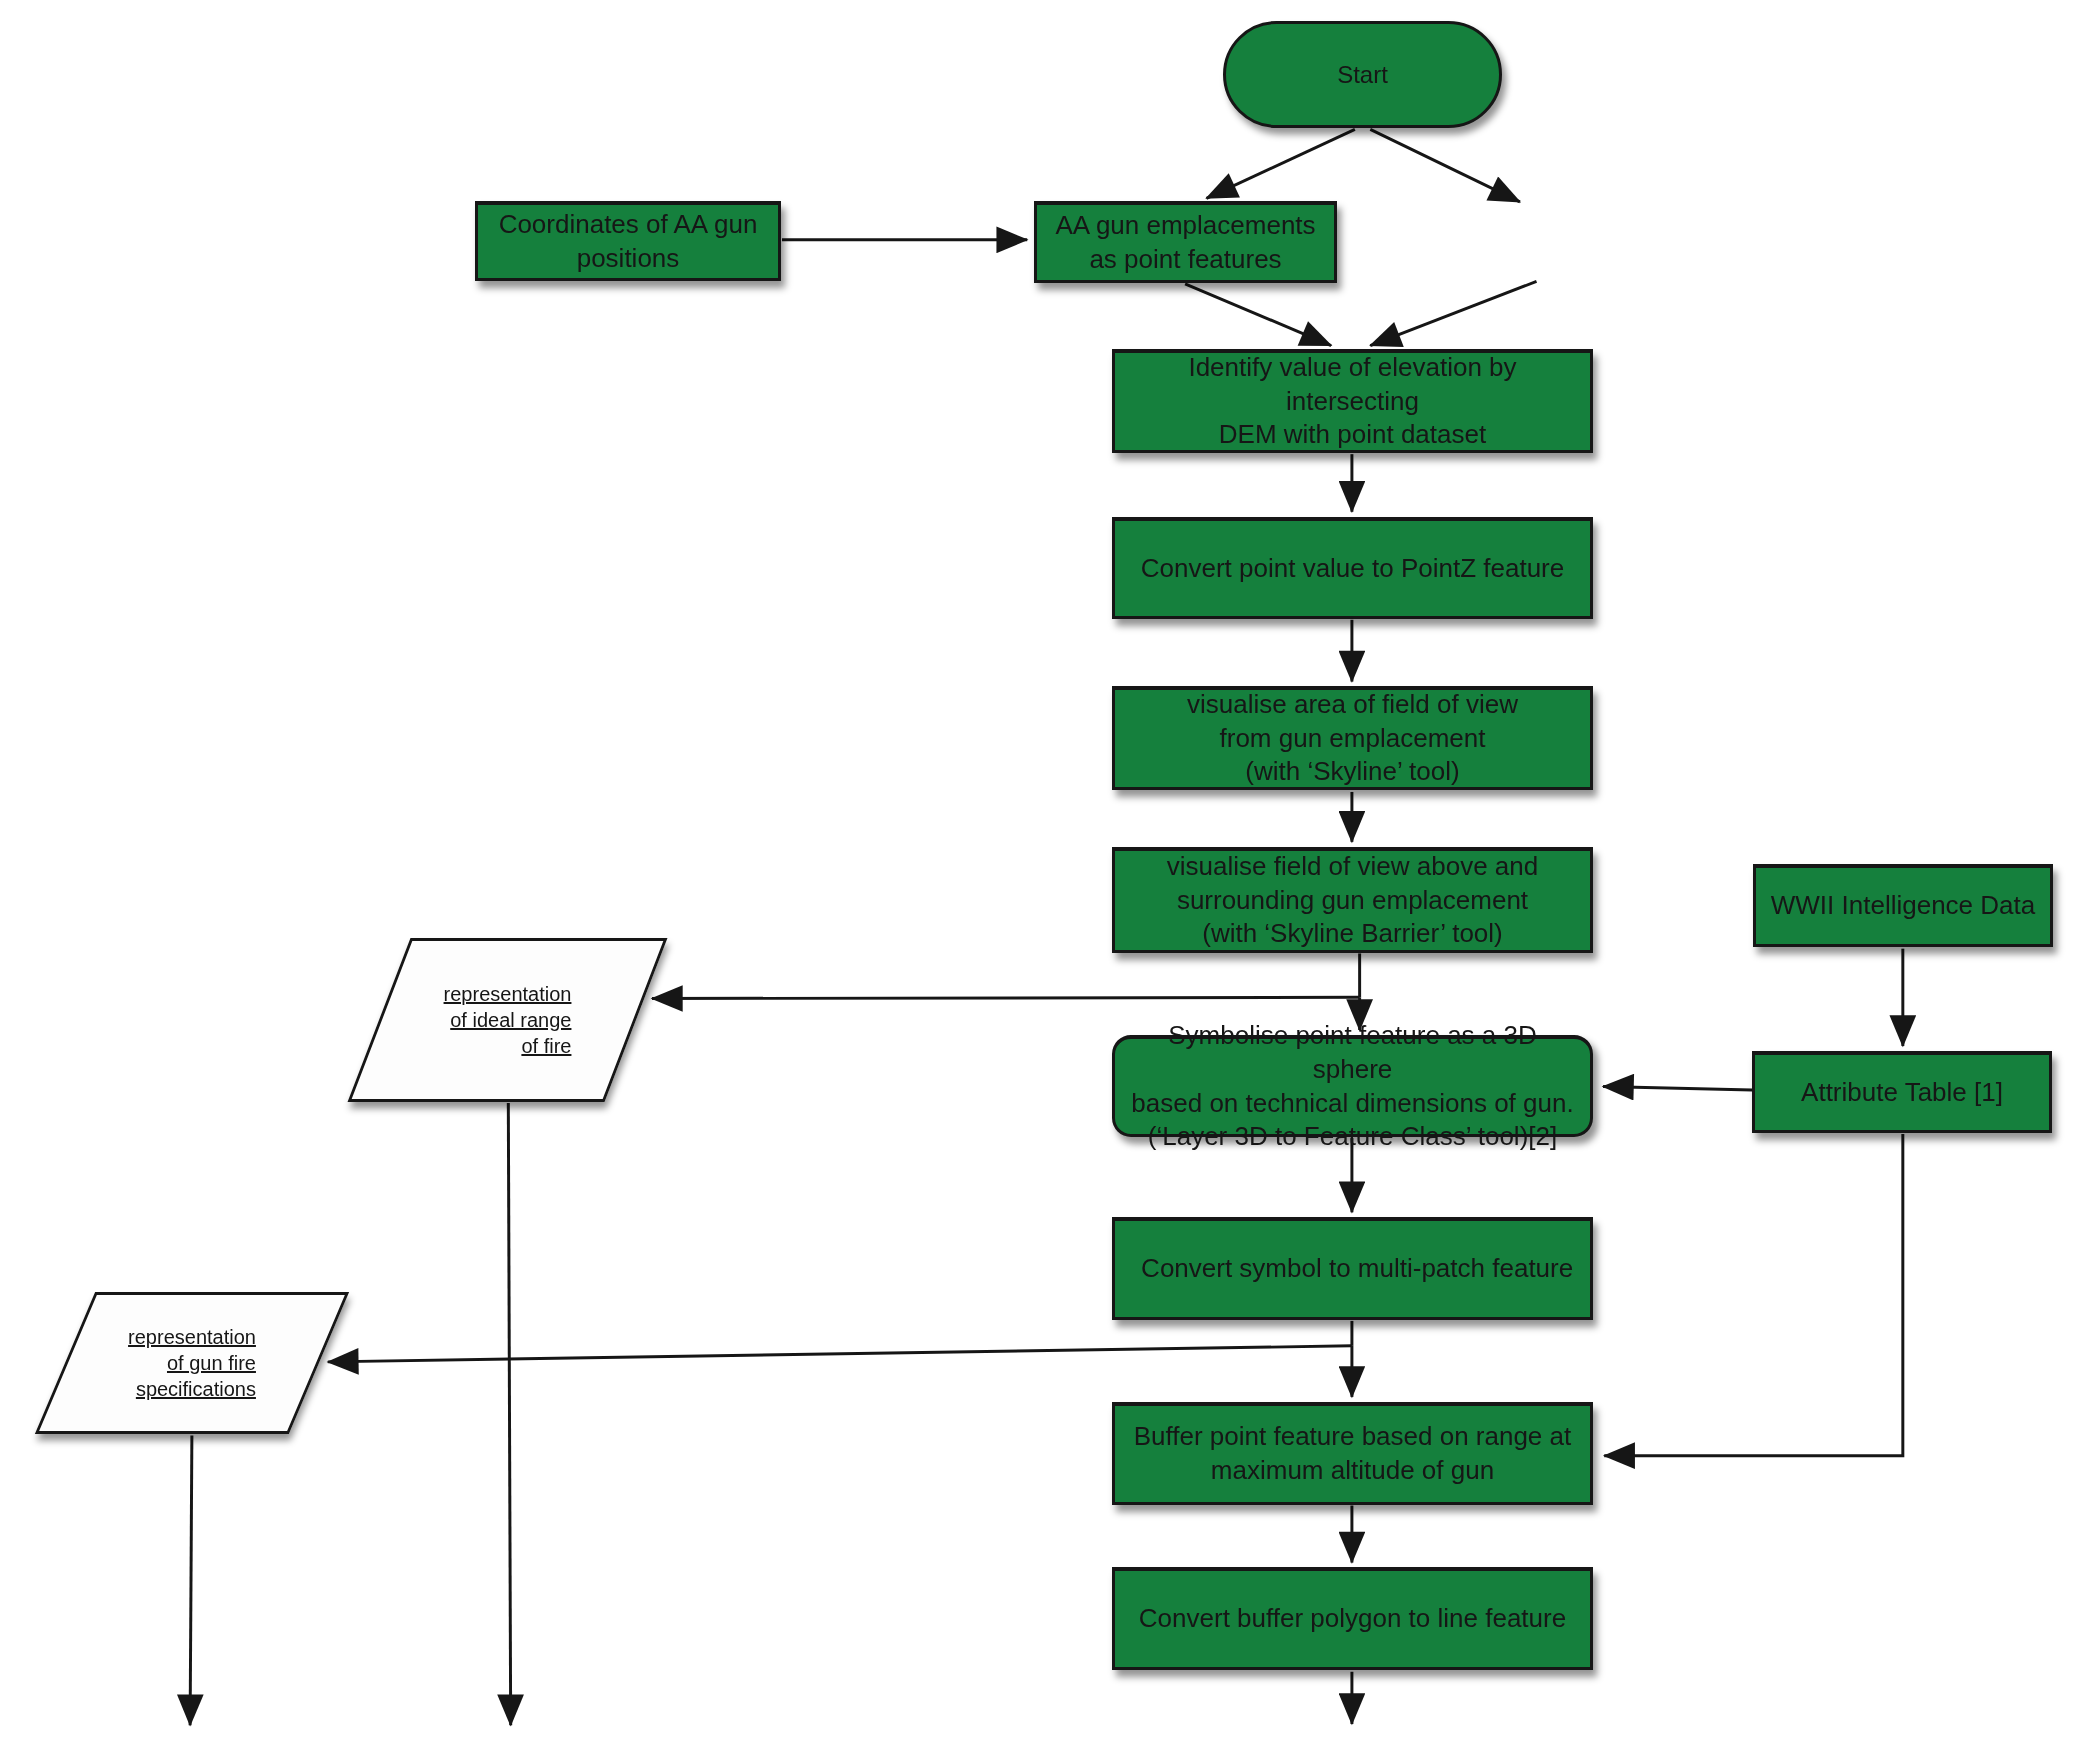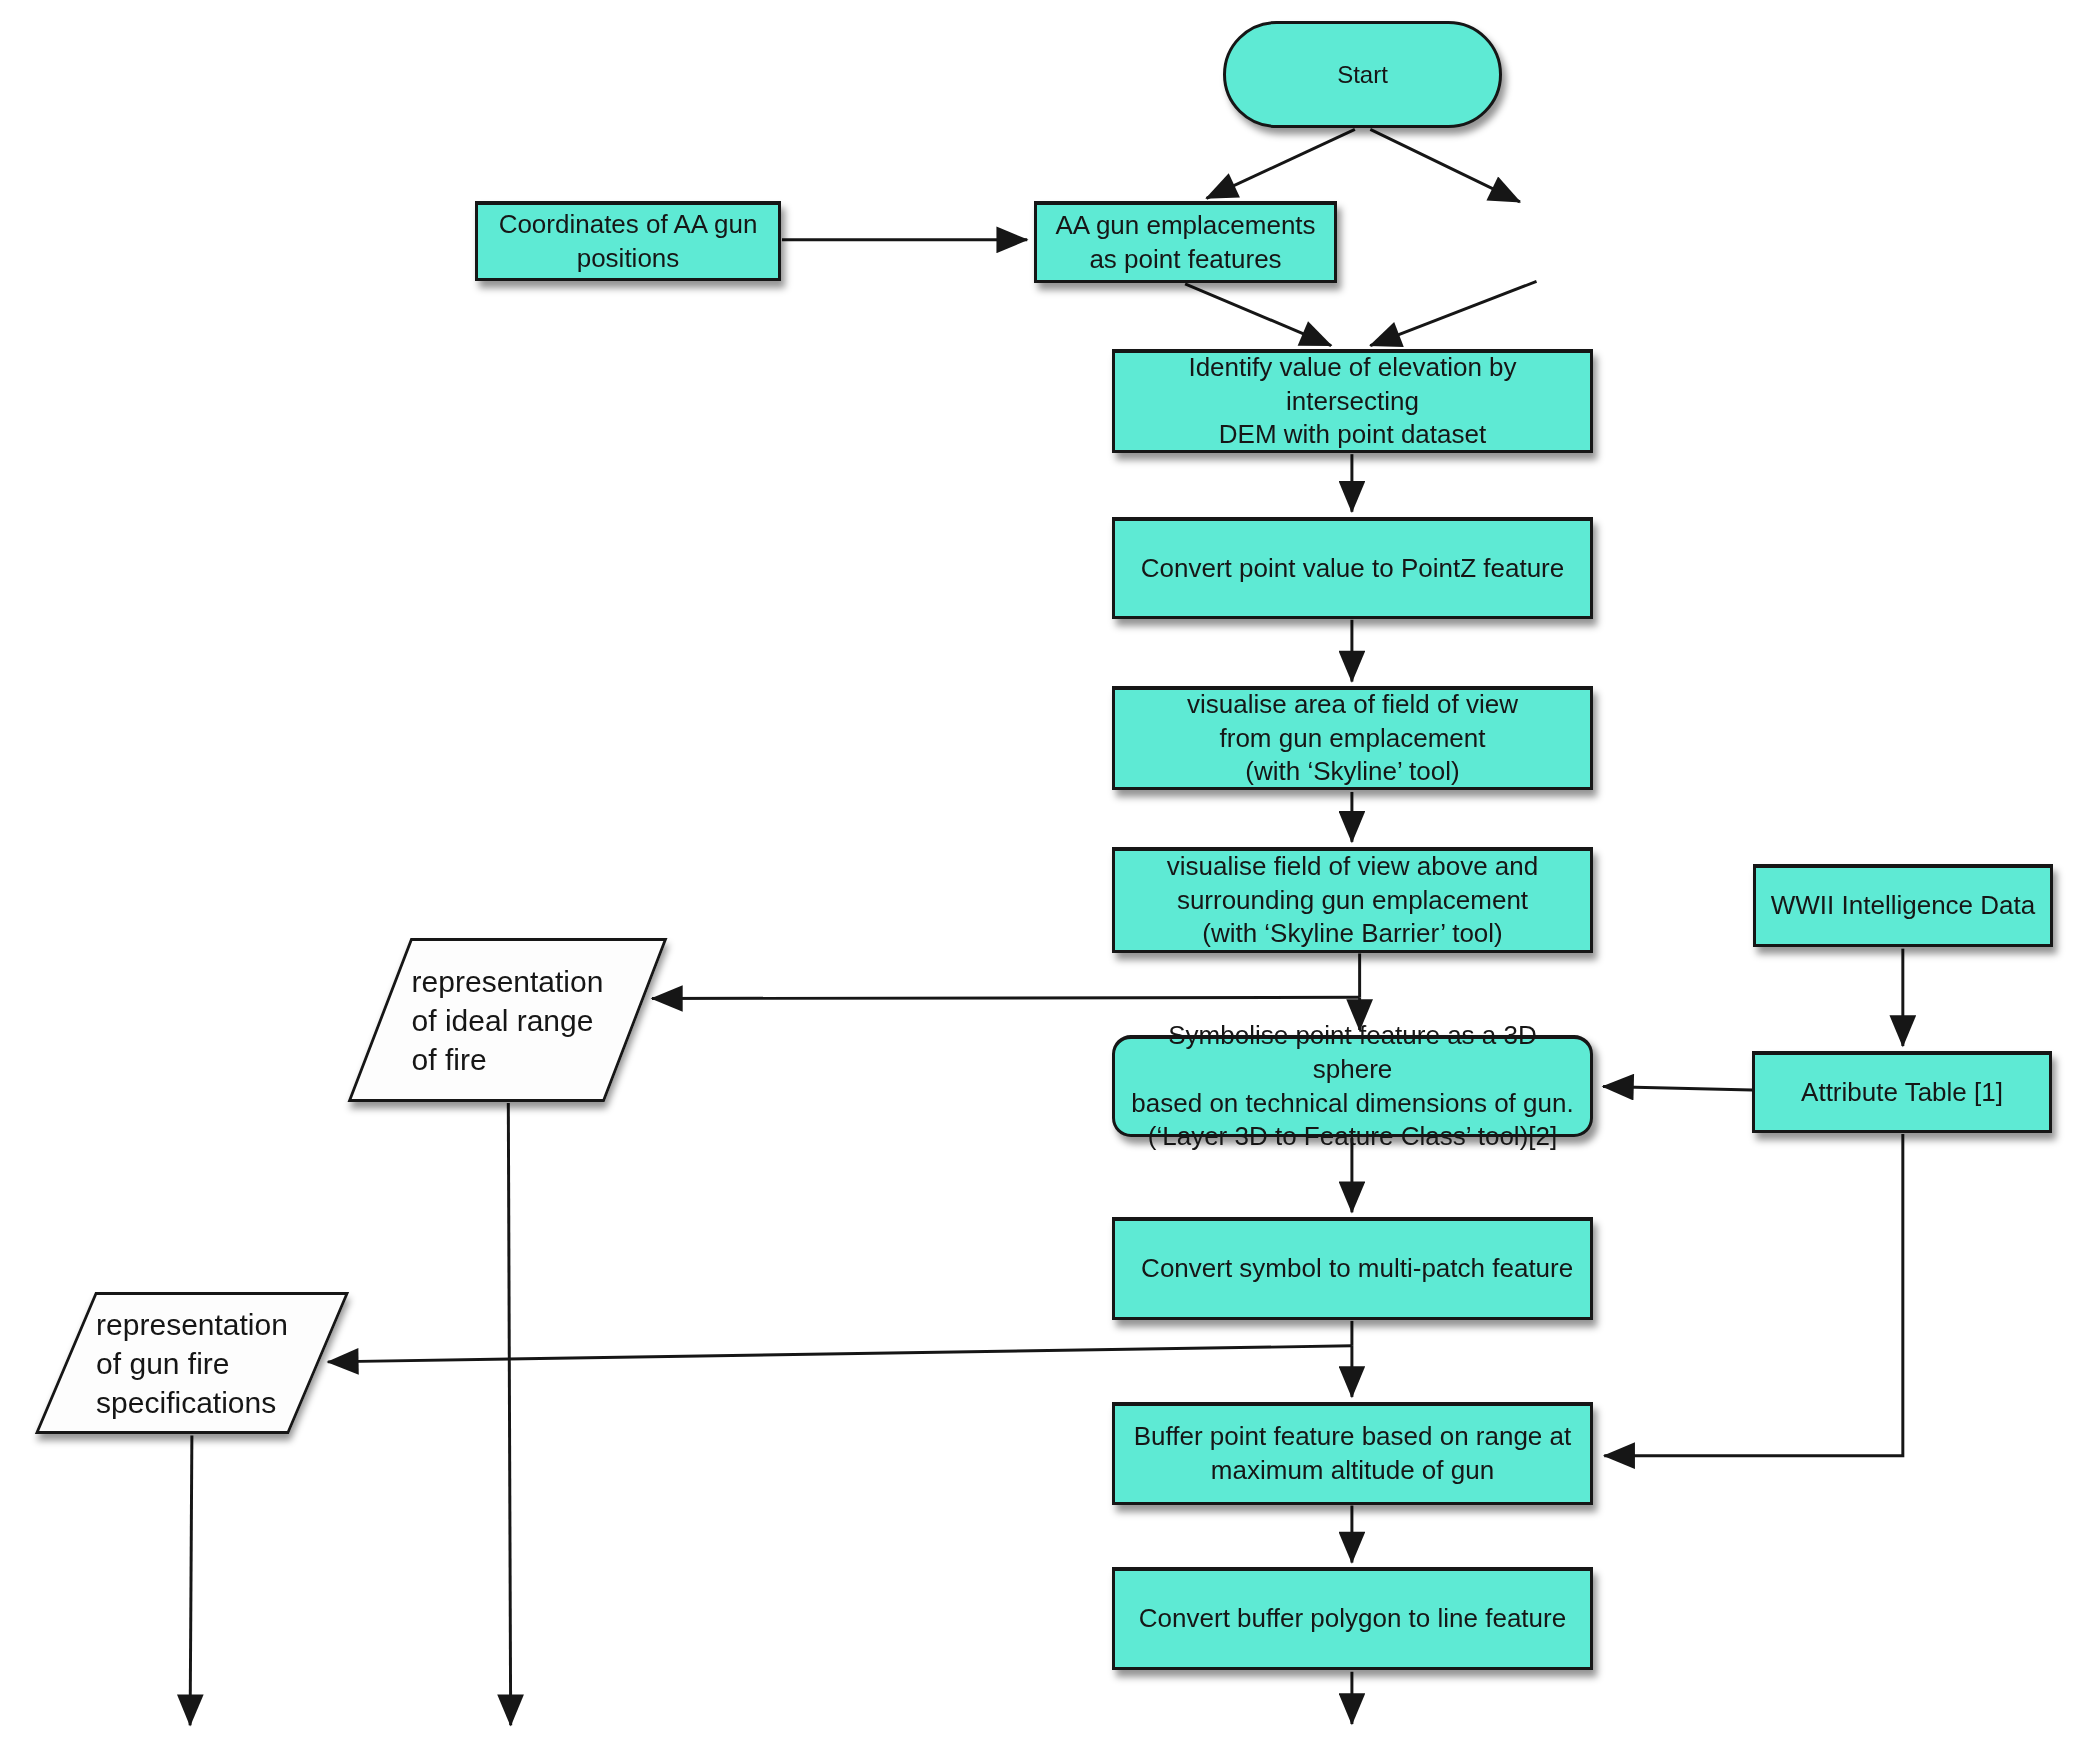--- a/index.html
+++ b/index.html
@@ -14,21 +14,21 @@
   }
   #connectors {
     position: absolute;
     left: 0; top: 0;
     width: 2087px; height: 1762px;
     pointer-events: none;
   }
   .node {
     position: absolute;
     box-sizing: border-box;
-    background: #5eead4;
+    background: #15803d;
     border: 3px solid #161616;
     border-top-width: 4.7px;
     box-shadow: 4.2px 6.5px 7.1px rgba(0,0,0,0.42);
     display: flex;
     align-items: center;
     justify-content: center;
     text-align: center;
     font-size: 26px;
     line-height: 1.30;
     white-space: pre-line;
@@ -50,24 +50,25 @@
     background: #fdfdfd;
     border: 3px solid #161616;
     box-shadow: 4.2px 6.5px 7.1px rgba(0,0,0,0.42);
   }
   .para-wrap .label {
     position: absolute;
     left: 0; top: 0; right: 0; bottom: 0;
     display: flex;
     align-items: center;
     justify-content: center;
-    text-align: left;
-    font-size: 30px;
+    text-align: right;
+    font-size: 20px;
     line-height: 1.30;
     white-space: pre-line;
+    text-decoration: underline;
   }
   
   #n-start        { left: 1223px; top: 21px;   width: 279px; height: 107px; }
   #n-coordinates  { left: 475px;  top: 201px;  width: 306px; height: 80px; }
   #n-aa-points    { left: 1034px; top: 201px;  width: 303px; height: 82px; }
   #n-aster        { left: 1389px; top: 203px;  width: 302px; height: 77px; }
   #n-identify     { left: 1112px; top: 349px;  width: 481px; height: 104px; }
   #n-pointz       { left: 1112px; top: 517px;  width: 481px; height: 102px; }
   #n-skyline      { left: 1112px; top: 686px; width: 481px; height: 104px; }
   #n-barrier      { left: 1112px; top: 847px; width: 481px; height: 106px; }

